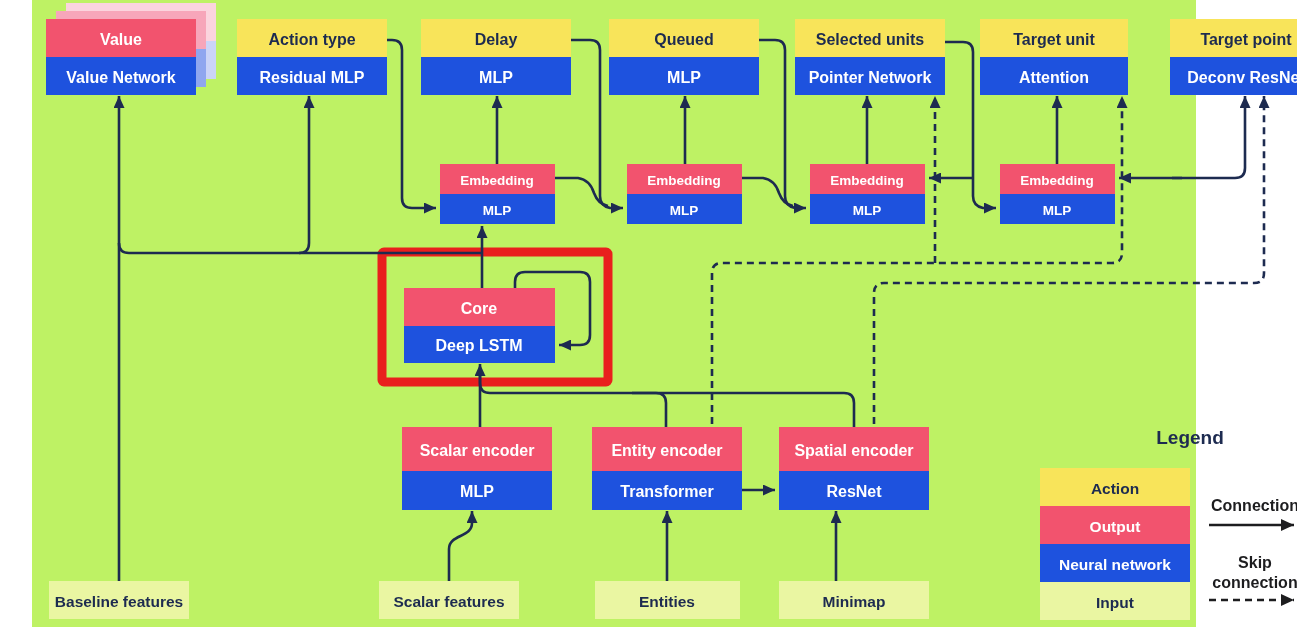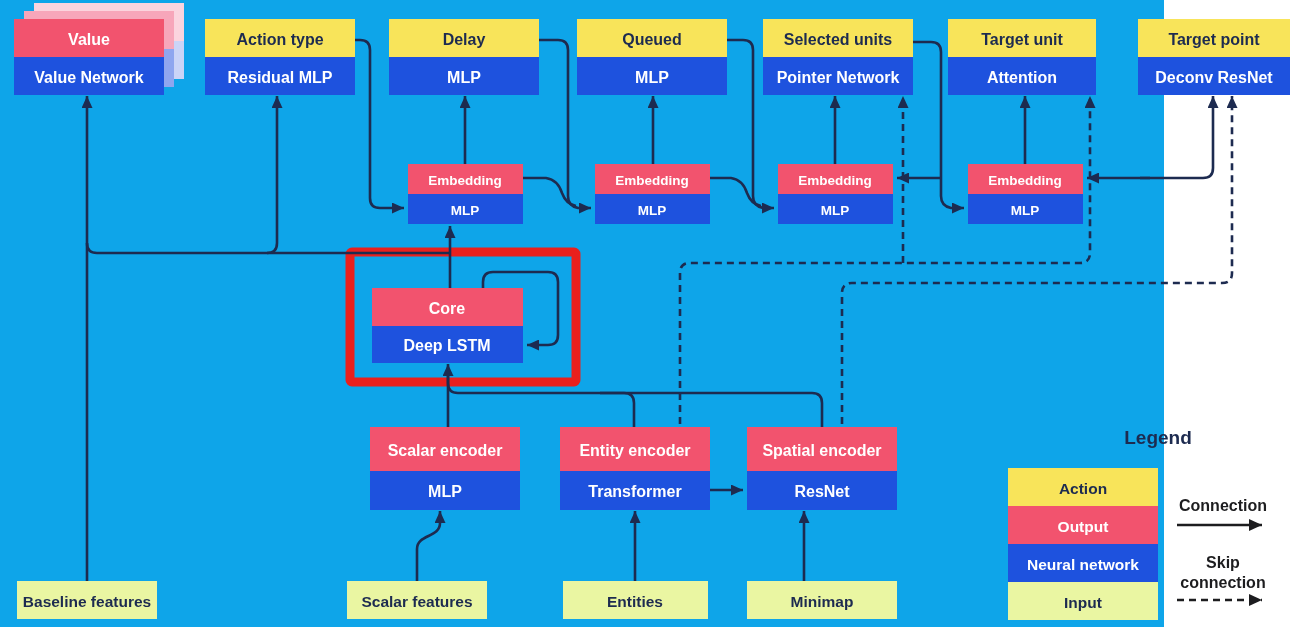--- a/index.html
+++ b/index.html
@@ -1,21 +1,21 @@
 <!DOCTYPE html>
 <html style="--yellow: #F8E45A; --pink: #F2536E; --blue: #1E52DE; --green: #EAF6A2; --navy: #1D2B50; --red: #E9201D;"><head>
 <meta charset="utf-8">
 <style>
   :root{
     --yellow:#F8E45A; --pink:#F2536E; --blue:#1E52DE; --green:#EAF6A2;
     --navy:#1D2B50; --red:#E9201D; --dark:#1D1D1F;
     --pink2:#F7A6BA; --blue2:#8FA6EF; --pink3:#FBD4DE; --blue3:#CBD4F7;
   }
   html,body{margin:0;padding:0;background:#ffffff;}
-  .stage{width:1164px;height:627px;position:relative;background:#0ea5e9;}
+  .stage{width:1164px;height:627px;position:relative;background:#bef264;margin-left:32px;}
   svg{display:block}
   svg text{font-family:"Liberation Sans",sans-serif;dominant-baseline:central;text-anchor:middle;}
   .f-yellow{fill:var(--yellow)} .f-pink{fill:var(--pink)} .f-blue{fill:var(--blue)} .f-green{fill:var(--green)}
   .f-pink2{fill:var(--pink2)} .f-blue2{fill:var(--blue2)} .f-pink3{fill:var(--pink3)} .f-blue3{fill:var(--blue3)}
   .t-navy{fill:var(--navy);font-weight:bold;font-size:16px;}
   .t-white{fill:#ffffff;font-weight:bold;font-size:16px;}
   .t-white-sm{fill:#ffffff;font-weight:bold;font-size:13.5px;}
   .t-green{fill:var(--navy);font-weight:bold;font-size:15.5px;}
   .t-legend-title{fill:var(--navy);font-weight:bold;font-size:19px;}
   .t-legend{font-size:15.5px;}

